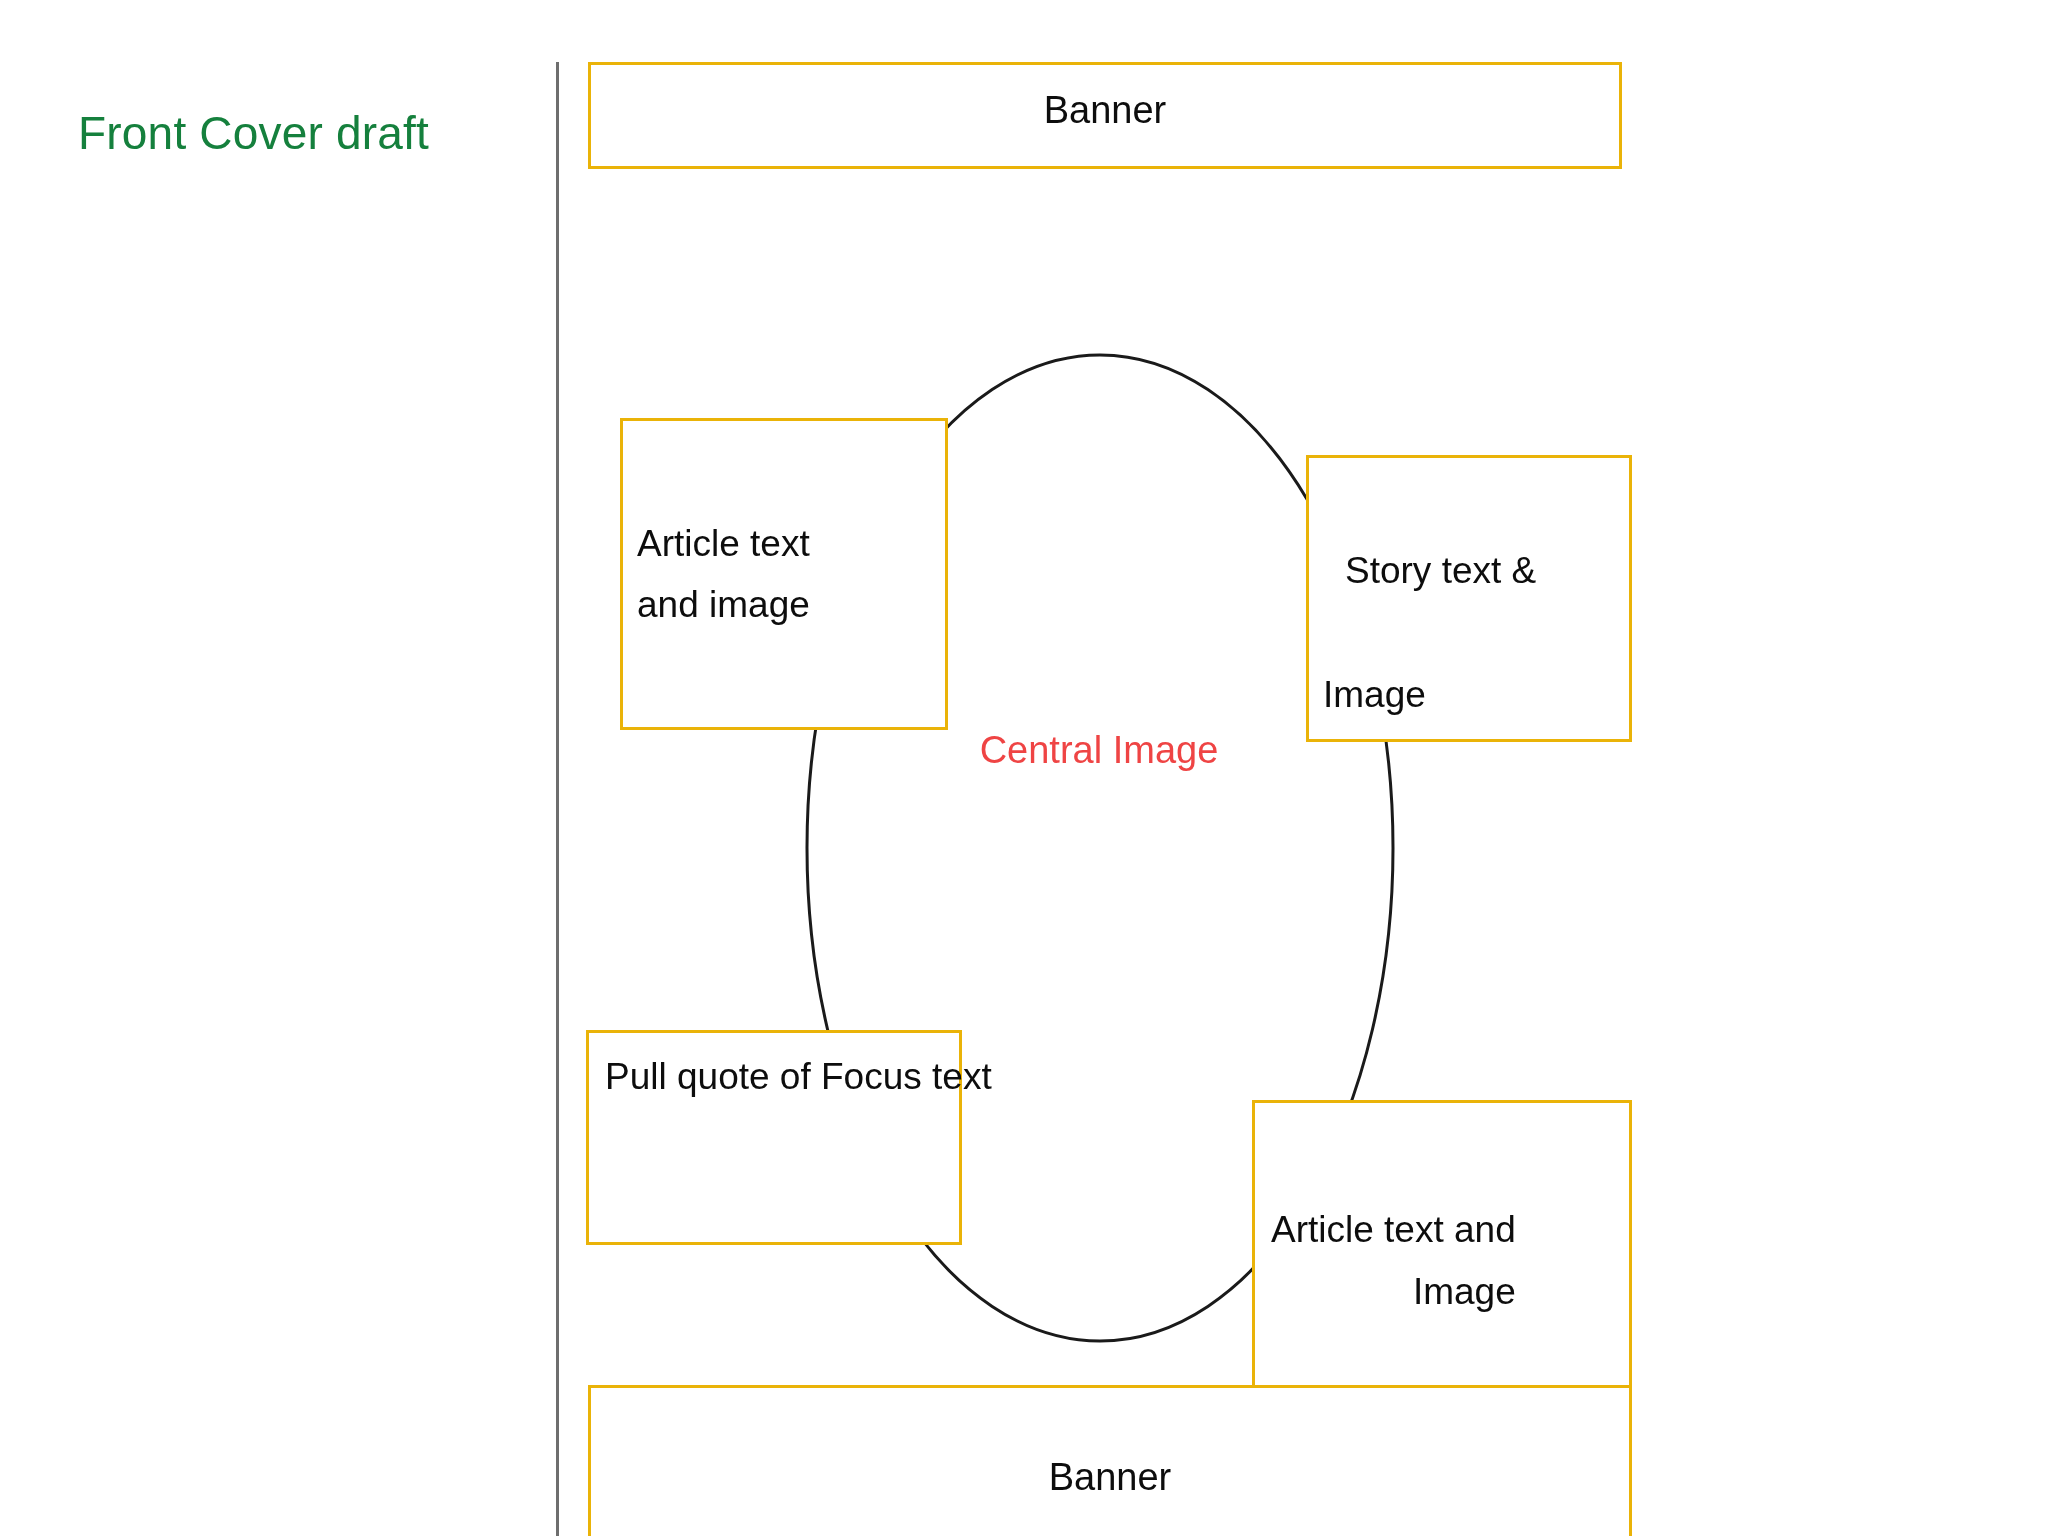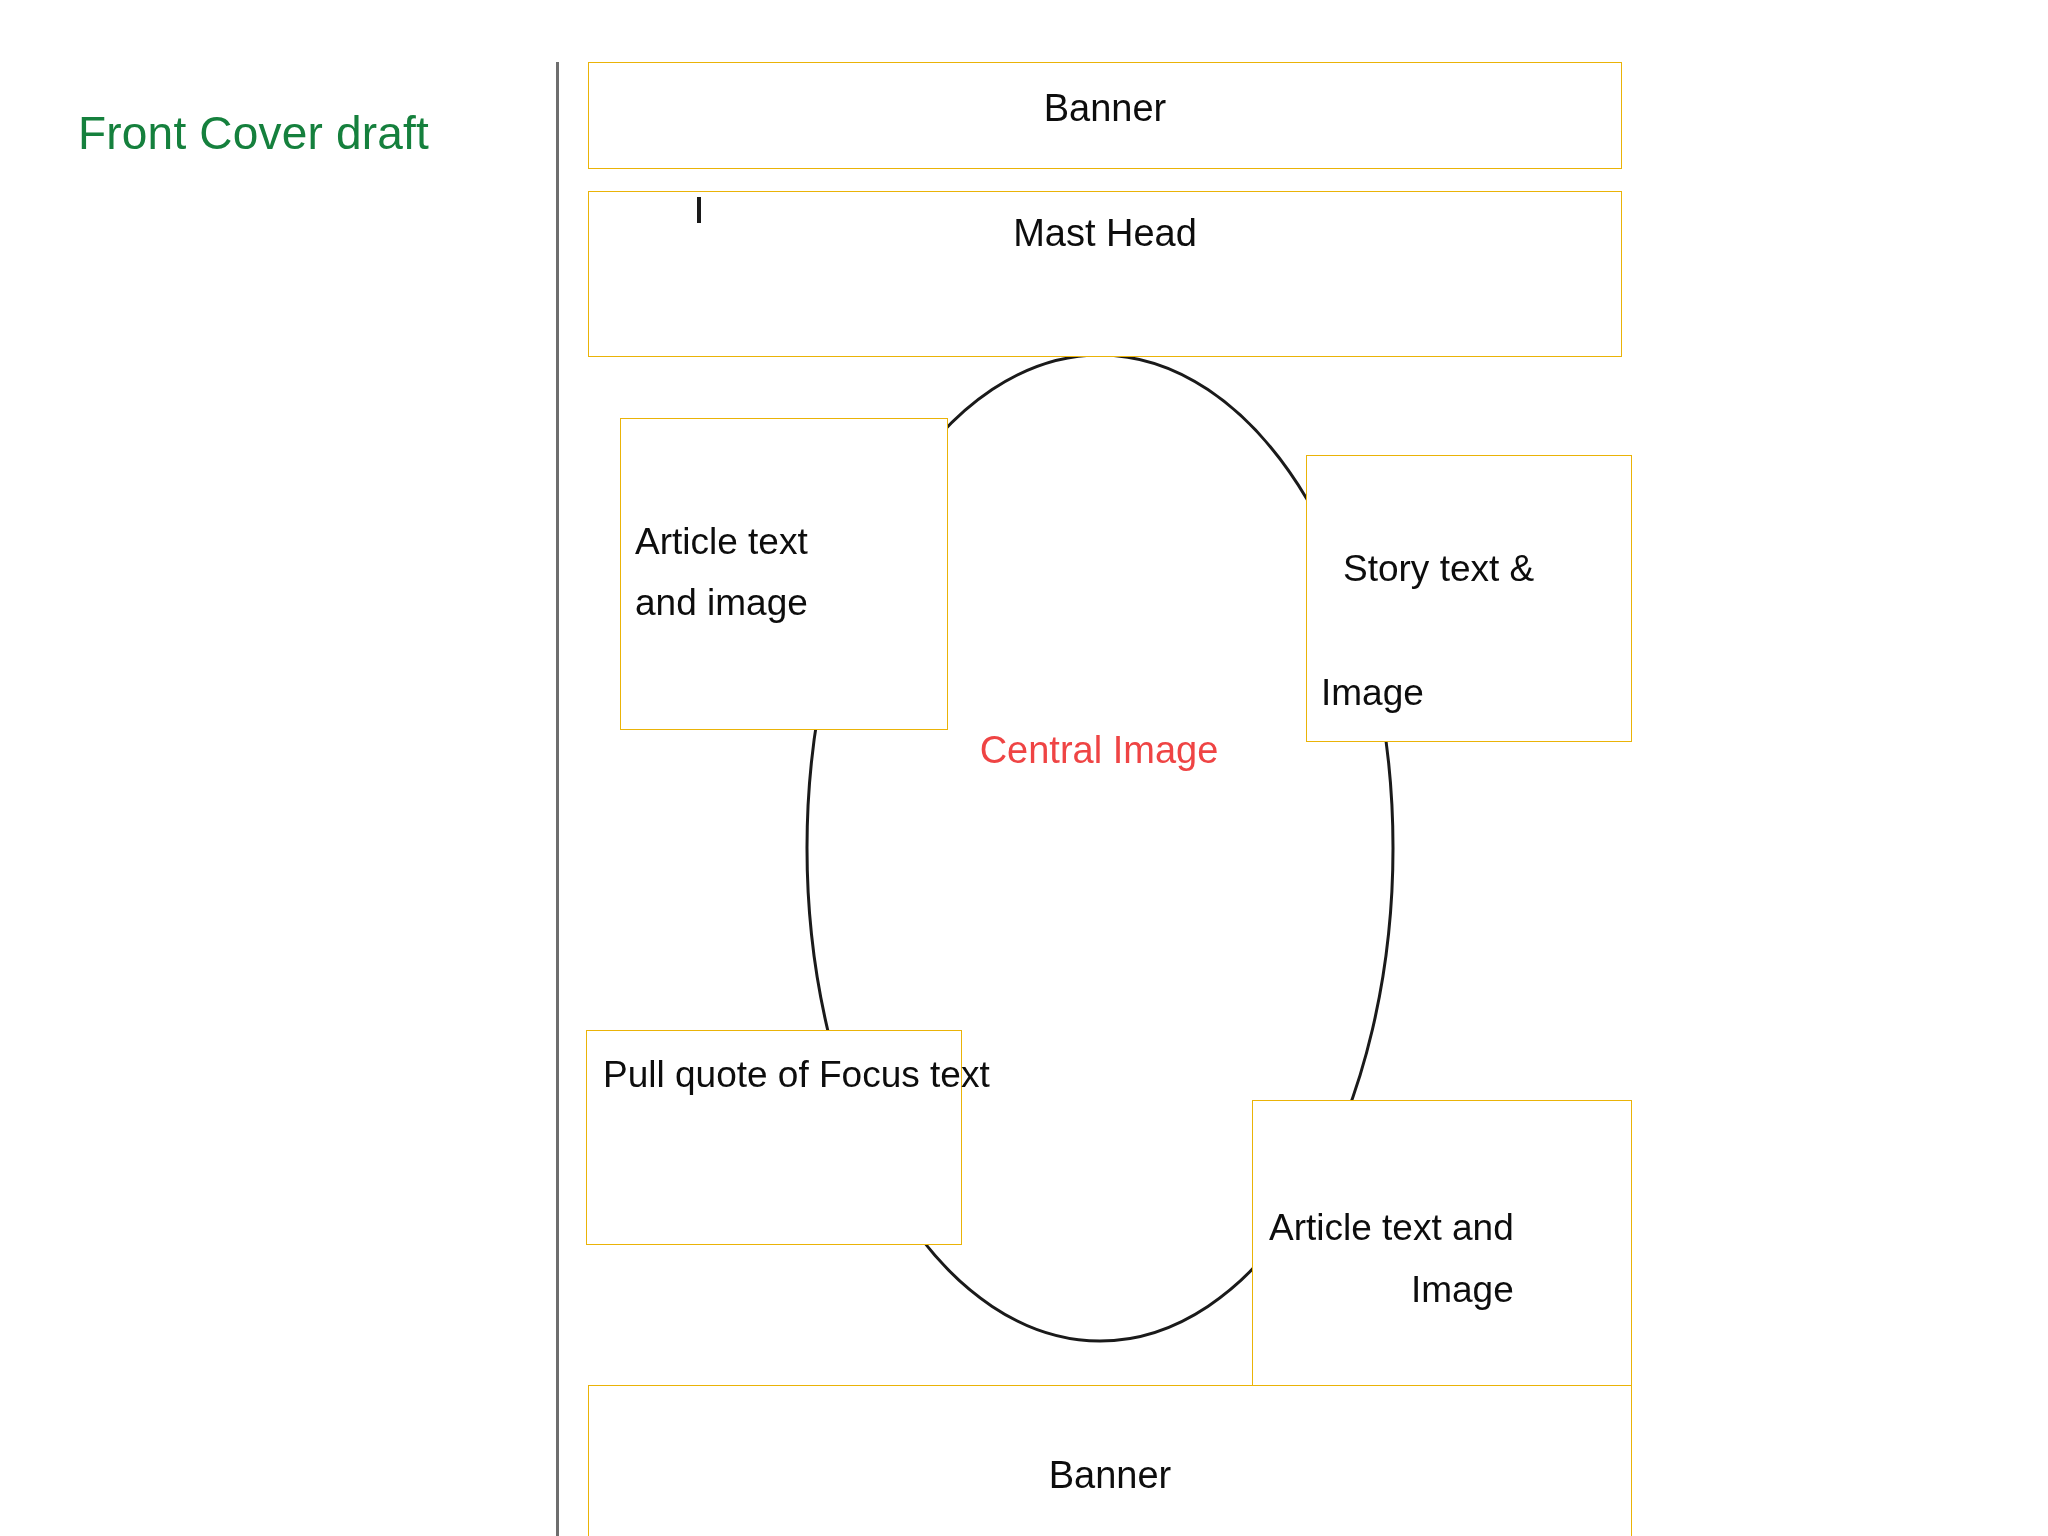--- a/index.html
+++ b/index.html
@@ -42,21 +42,21 @@
     top: 62px;
     width: 3px;
     height: 1474px;
     background: #6e6e6e;
   }
 
   
   .box {
     position: absolute;
     box-sizing: border-box;
-    border: 1px solid #eab308;
+    border: 3px solid #eab308;
     background: #ffffff;
   }
 
   .box-label {
     position: absolute;
     font-size: 37px;
     line-height: 62px;
     color: #0d0d0d;
     white-space: pre-line;
   }
@@ -220,24 +220,20 @@
   <svg id="ellipse-layer" viewBox="0 0 2048 1536">
     <ellipse cx="1100" cy="848" rx="293" ry="493" fill="none" stroke="#1a1a1a" stroke-width="3"></ellipse>
   </svg>
 
   <div id="central-image-label">Central Image</div>
 
   <div class="box" id="banner-top">
     <div class="box-label" id="banner-top-label">Banner</div>
   </div>
 
-  <div class="box" id="masthead">
-    <div id="masthead-caret"></div>
-    <div class="box-label" id="masthead-label">Mast Head</div>
-  </div>
 
   <div class="box" id="article-left">
     <div class="box-label" id="article-left-label">Article text
 and image</div>
   </div>
 
   <div class="box" id="story-right">
     <div class="box-label" id="story-right-label">
       <span class="indent">Story text &amp;</span><br>
       <span>Image</span>

